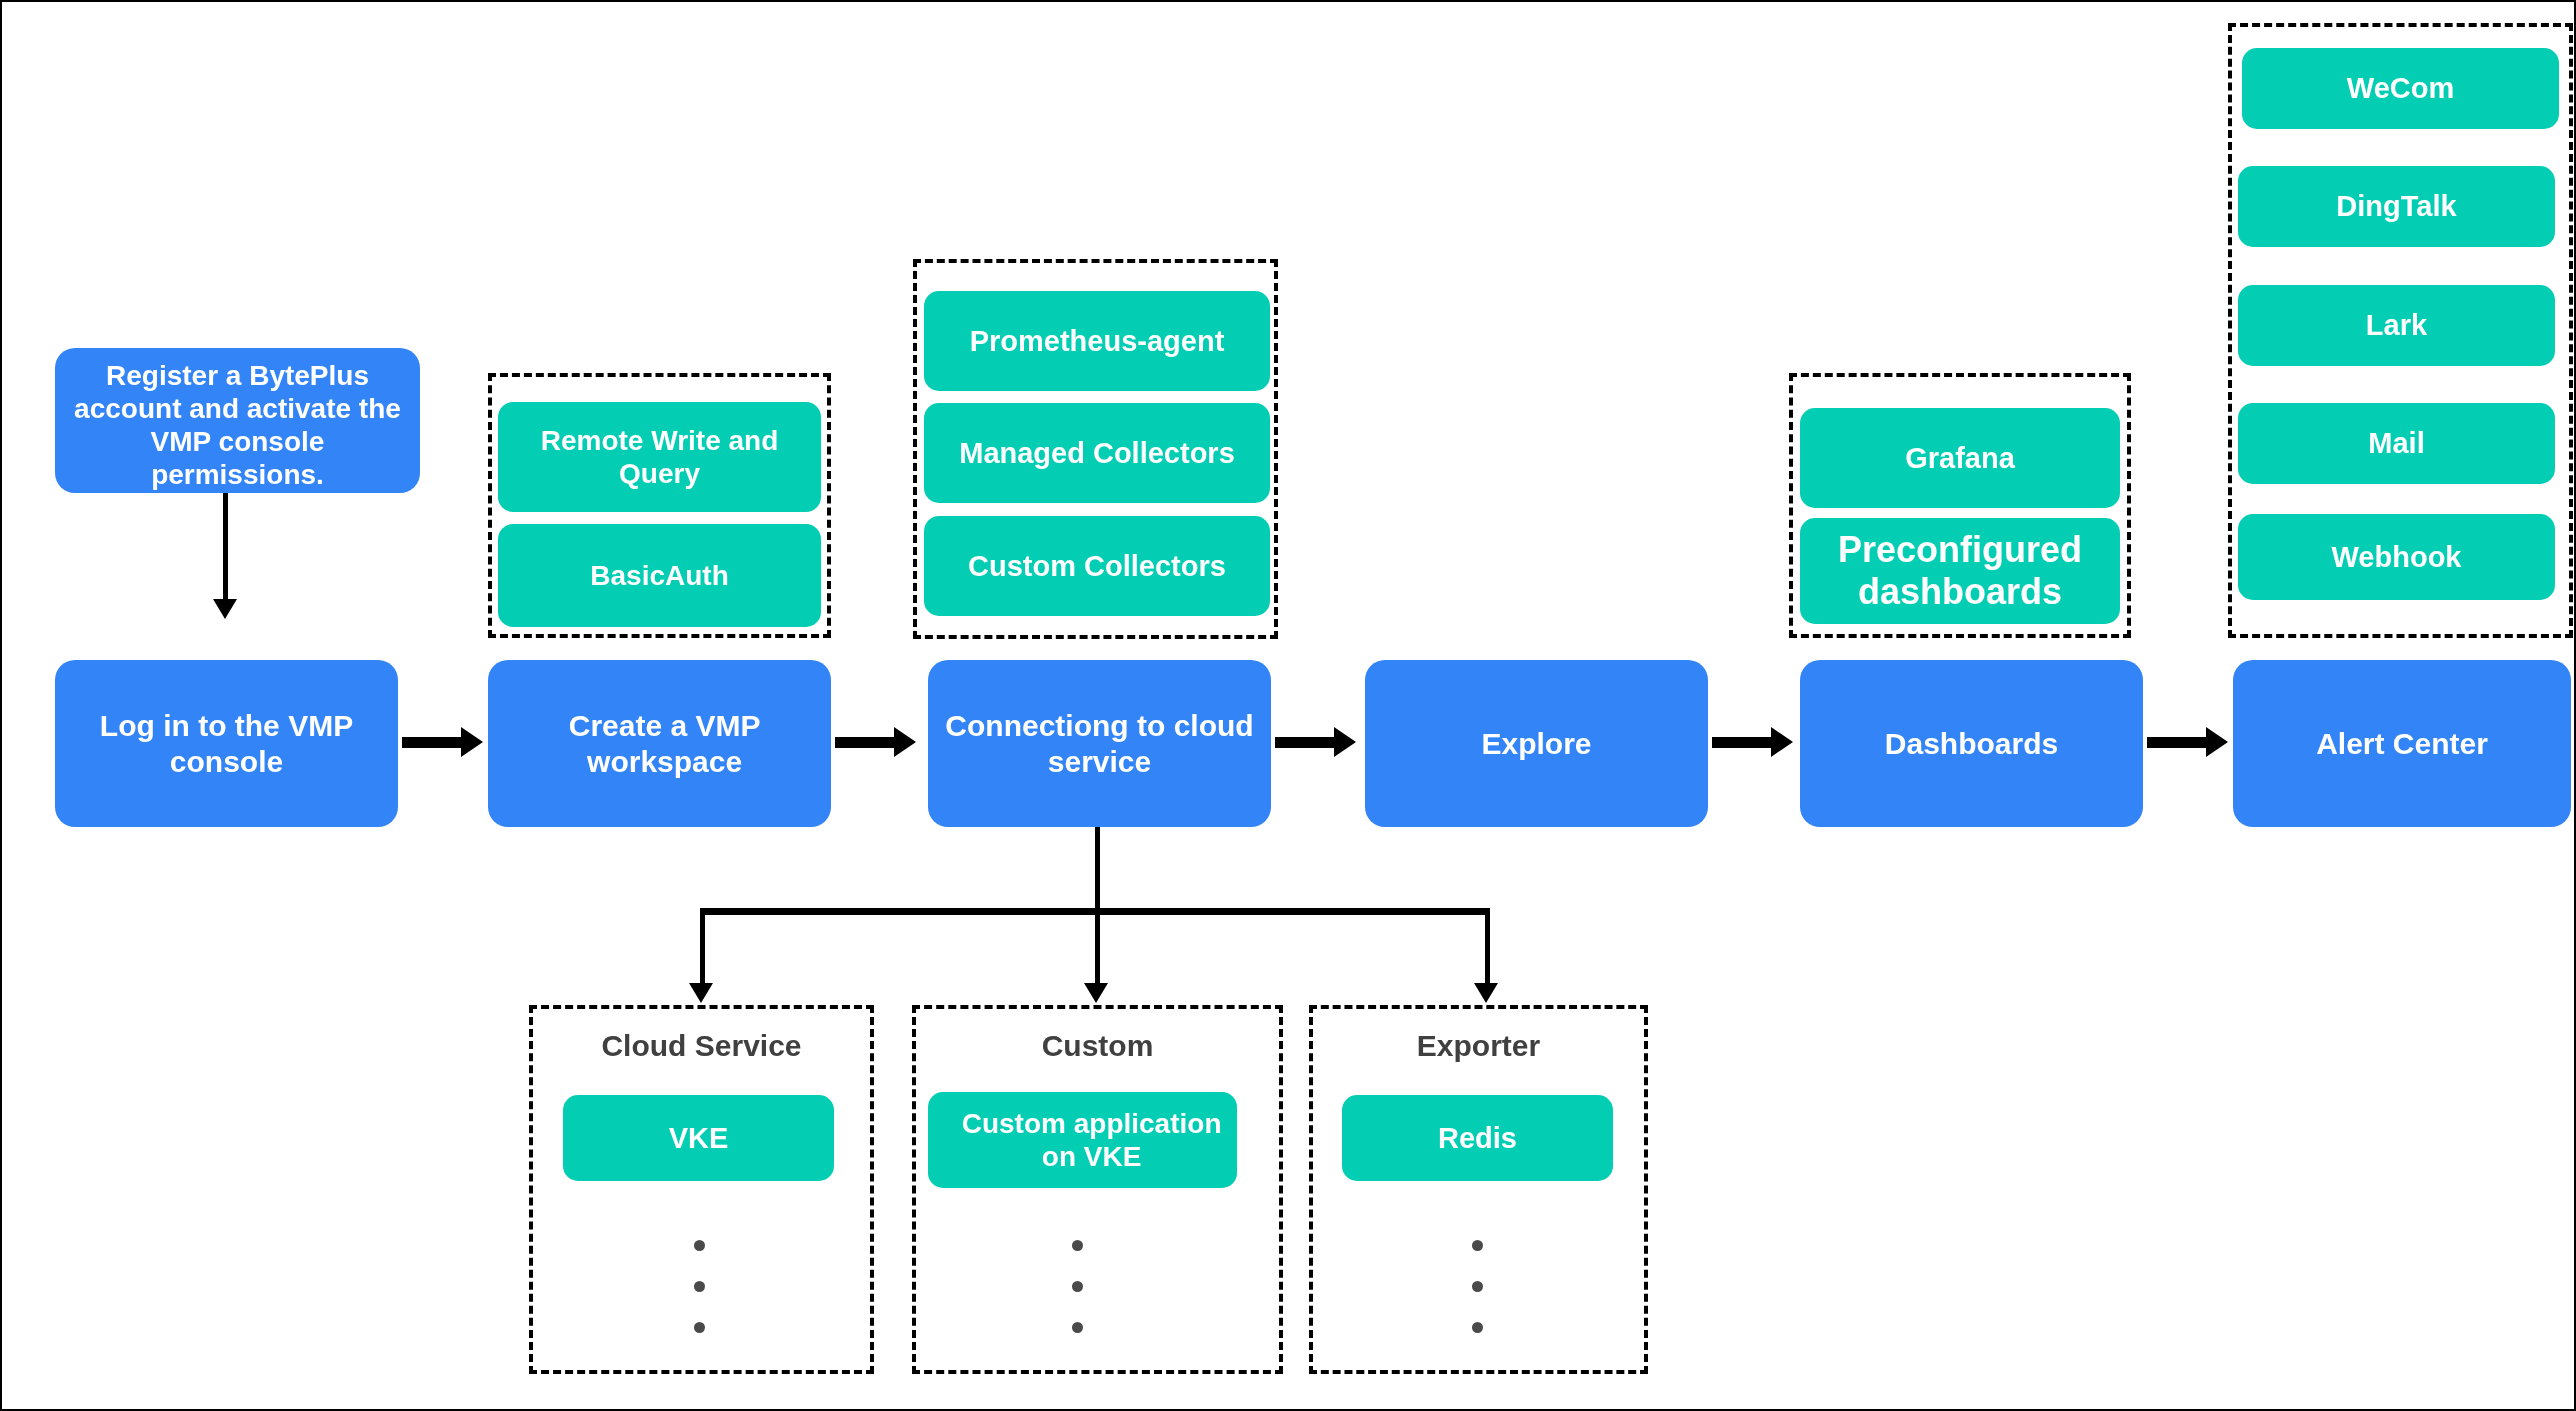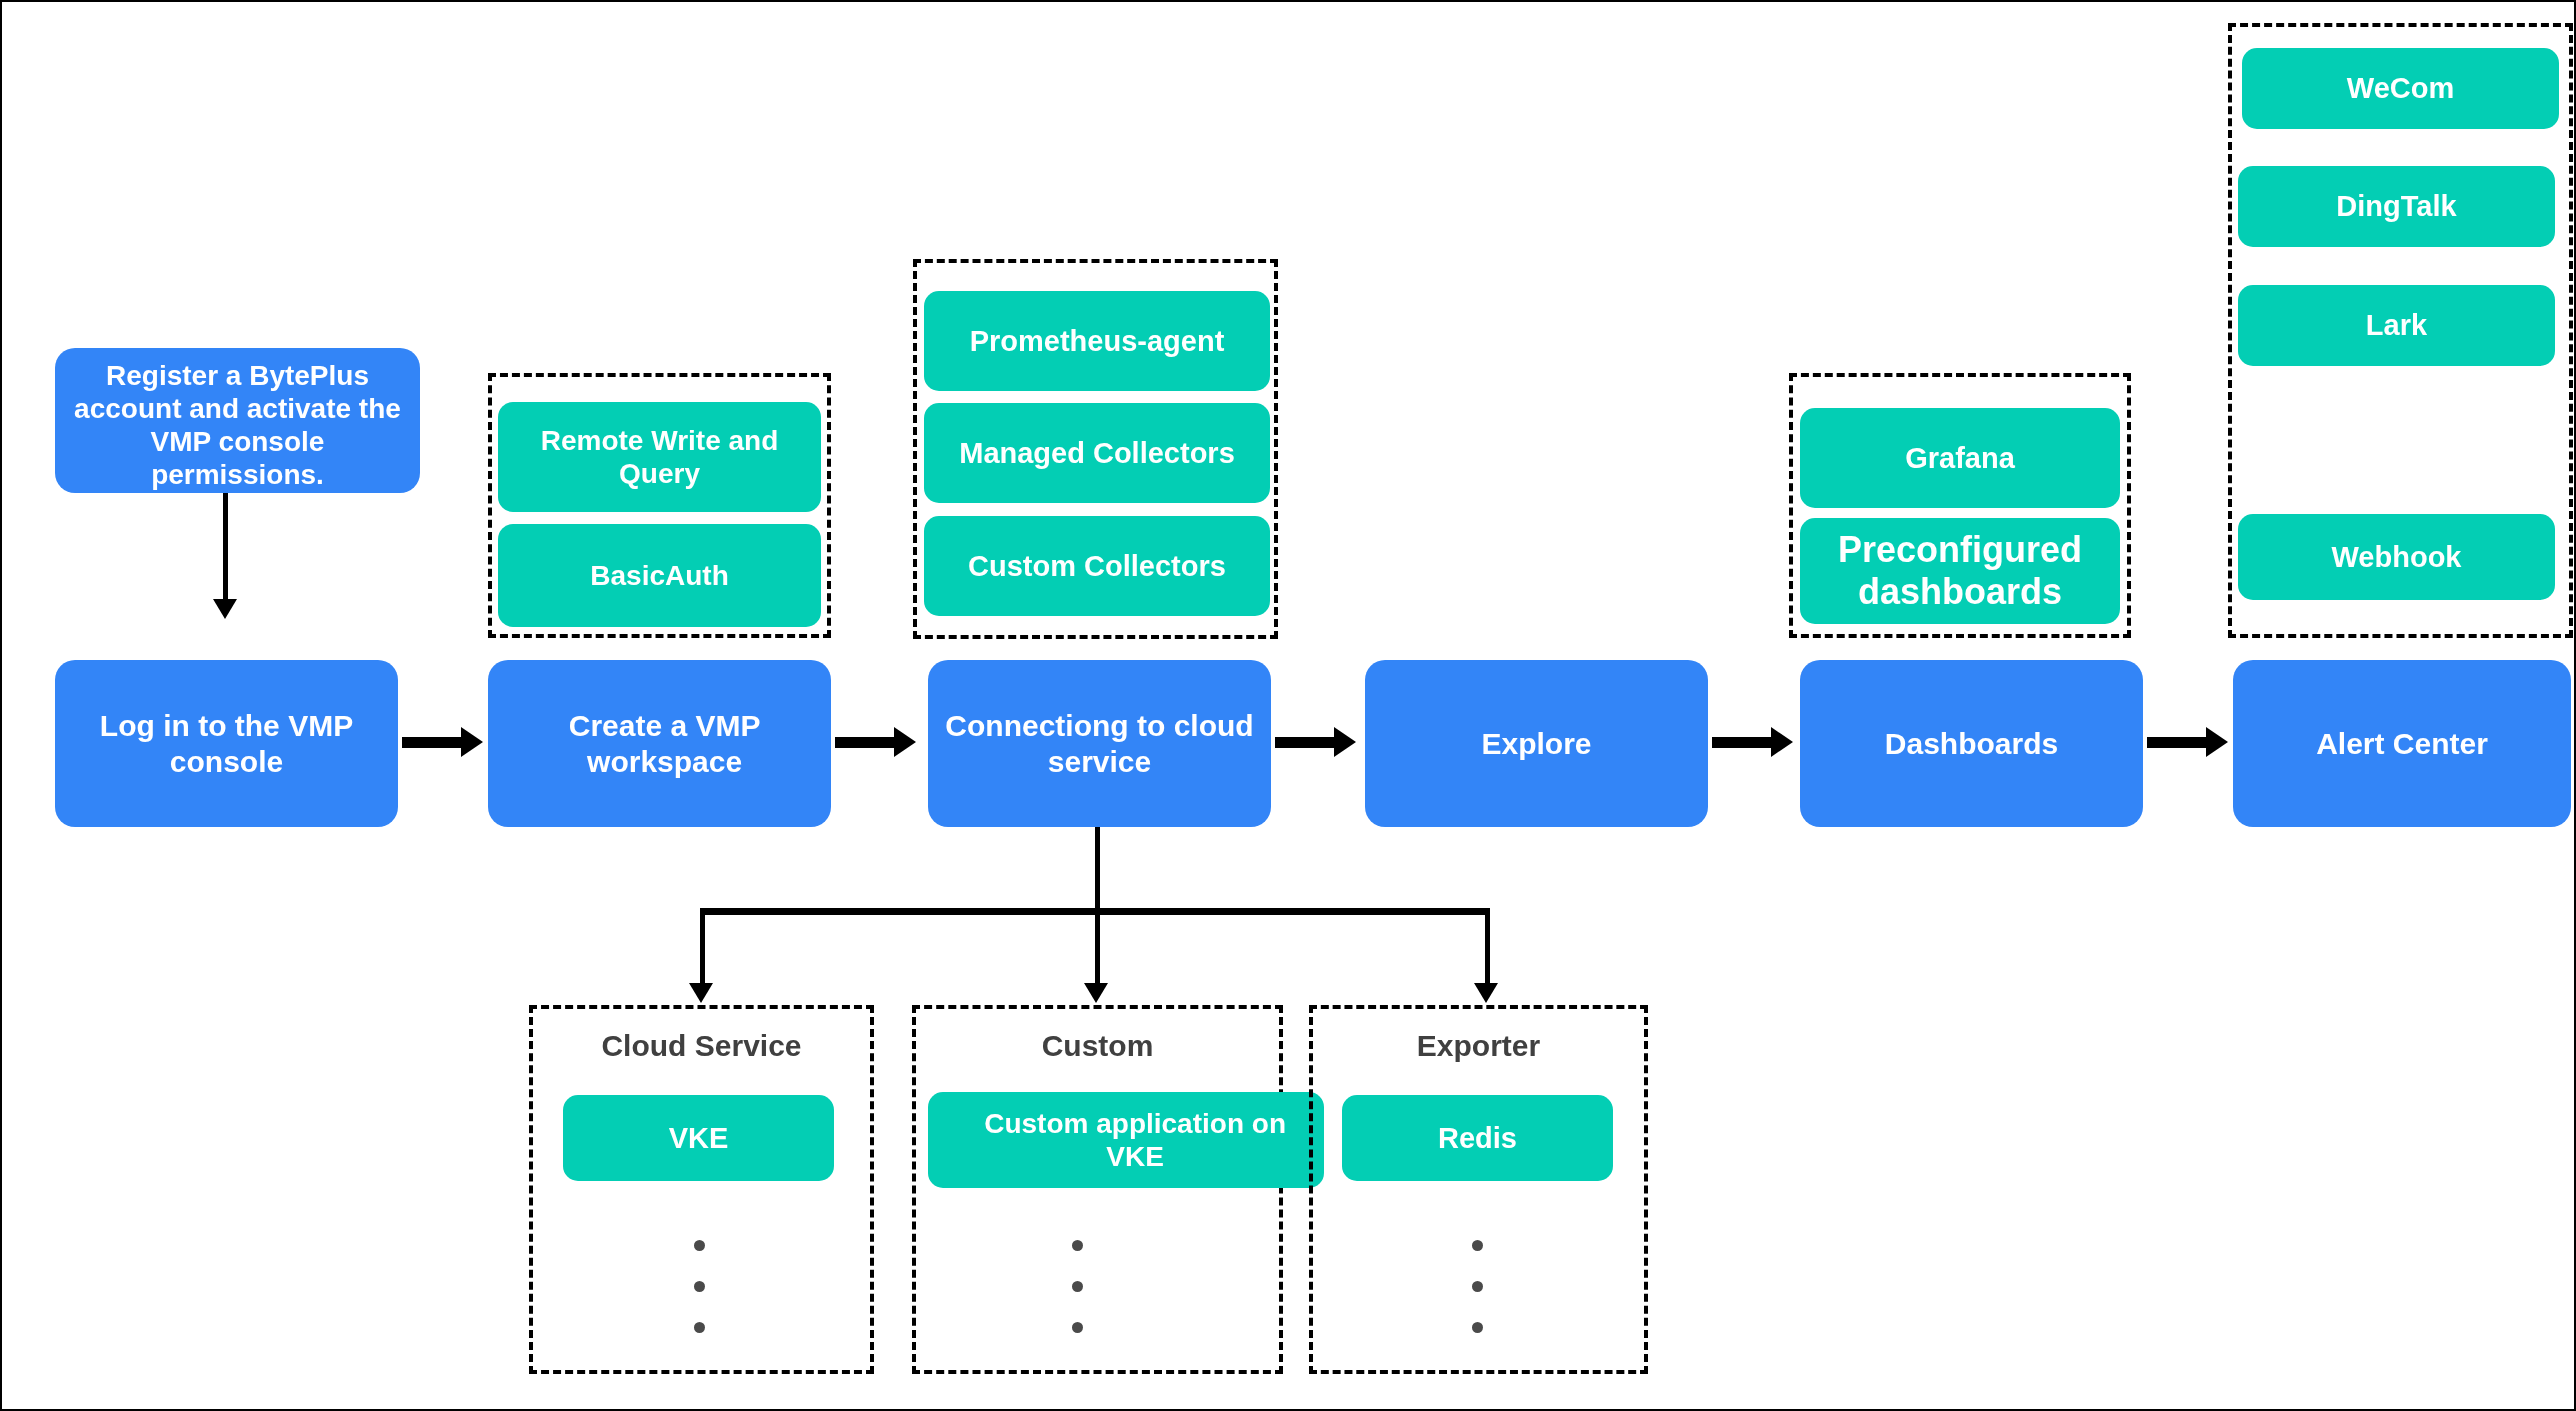--- a/index.html
+++ b/index.html
@@ -152,20 +152,23 @@
   </div>
   <div class="node teal" style="left:2240px; top:46px; width:317px; height:81px;">
     <span>WeCom</span>
   </div>
   <div class="node teal" style="left:2236px; top:164px; width:317px; height:81px;">
     <span>DingTalk</span>
   </div>
   <div class="node teal" style="left:2236px; top:283px; width:317px; height:81px;">
     <span>Lark</span>
   </div>
+  <div class="node teal" style="left:2236px; top:401px; width:317px; height:81px;">
+    <span>Mail</span>
+  </div>
   <div class="node teal" style="left:2236px; top:512px; width:317px; height:86px;">
     <span>Webhook</span>
   </div>
 
   <div class="node blue" style="left:53px; top:658px; width:343px; height:167px;">
     <span>Log in to the VMP console</span>
   </div>
 
   <div class="line-h" style="left:400px; top:735px; width:65px; height:11px;"></div>
   <div class="arrow-right" style="left:459px; top:725px;"></div>
@@ -227,21 +230,21 @@
     <i></i>
       <i></i>
       <i></i>
   </div>
 
   <div class="group" style="left:910px; top:1003px; width:371px; height:369px;">
   </div>
   <div class="group-title" style="left:910px; top:1027px; width:371px;">
     <span>Custom</span>
   </div>
-  <div class="node teal" style="left:926px; top:1090px; width:396px; height:96px; font-size:28px;padding-left:24px;">
+  <div class="node teal" style="left:926px; top:1090px; width:309px; height:96px; font-size:28px;padding-left:24px;">
     <span>Custom application on VKE</span>
   </div>
   <div class="dots" style="left:1070px; top:1238px; width:11px; height:93px;">
     <i></i>
       <i></i>
       <i></i>
   </div>
 
   <div class="group" style="left:1307px; top:1003px; width:339px; height:369px;">
   </div>

